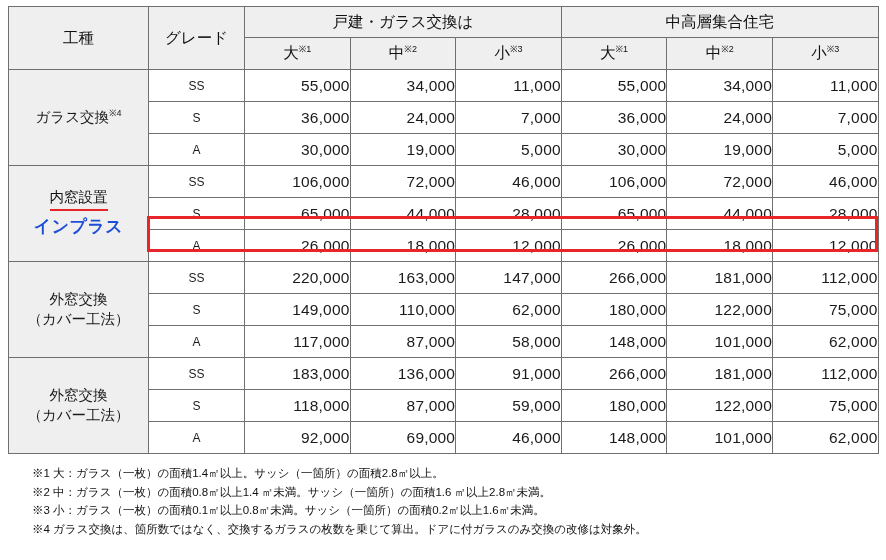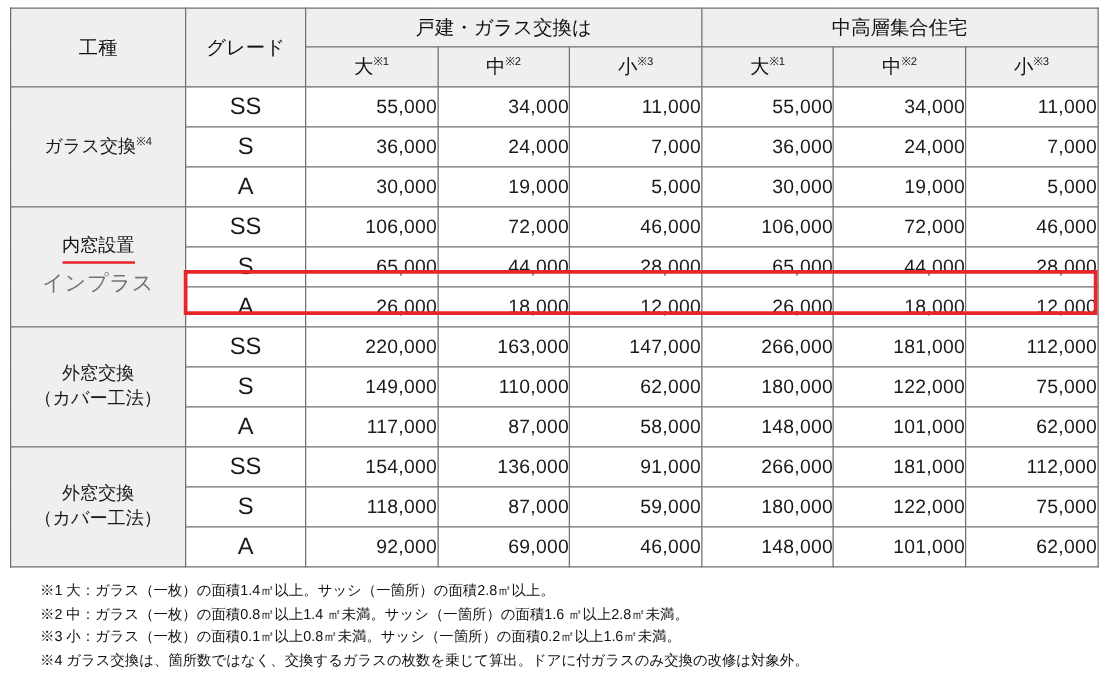--- a/index.html
+++ b/index.html
@@ -72,39 +72,39 @@
   }
   td.rowhead {
     background: #efefef;
     font-size: 14.5px;
     line-height: 1.35;
     text-align: center;
     vertical-align: middle;
     padding: 0 2px;
   }
   td.grade {
-    font-size: 19px;
+    font-size: 12px;
   }
   td.num {
     text-align: right;
     padding-right: 12px;
     font-size: 15.5px;
     letter-spacing: 0.2px;
   }
   
   .uchimado-line1 {
     display: inline-block;
     border-bottom: 2px solid #e8262a;
     padding-bottom: 1px;
     color: #111;
   }
   .uchimado-line2 {
     display: block;
-    color: #737373;
-    font-weight: normal;
+    color: #1d4ed8;
+    font-weight: bold;
     font-size: 17px;
     margin-top: 5px;
     letter-spacing: 0.5px;
   }
   
   .highlight-box {
     position: absolute;
     border: 3px solid #e8262a;
     pointer-events: none;
     box-sizing: border-box;
@@ -246,21 +246,21 @@
         <td class="num">101,000</td>
         <td class="num">62,000</td>
       </tr>
 
       <tr>
         <td class="rowhead" rowspan="3">
           <span>外窓交換</span><br>
           <span>（カバー工法）</span>
         </td>
         <td class="grade">SS</td>
-        <td class="num">154,000</td>
+        <td class="num">183,000</td>
         <td class="num">136,000</td>
         <td class="num">91,000</td>
         <td class="num">266,000</td>
         <td class="num">181,000</td>
         <td class="num">112,000</td>
       </tr>
       <tr>
         <td class="grade">S</td>
         <td class="num">118,000</td>
         <td class="num">87,000</td>

